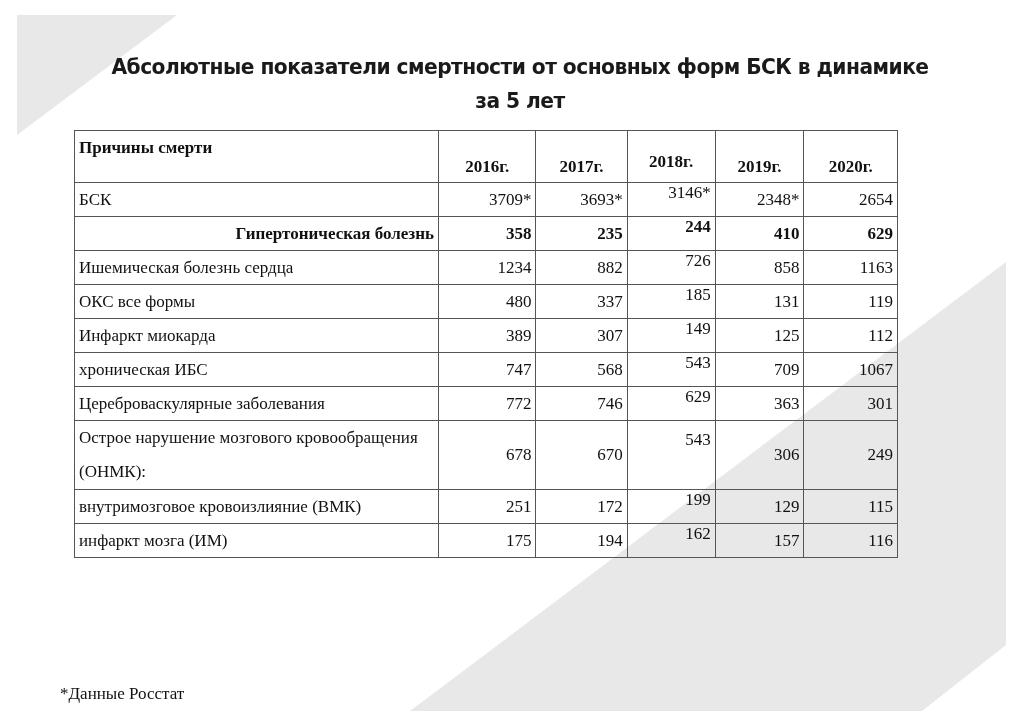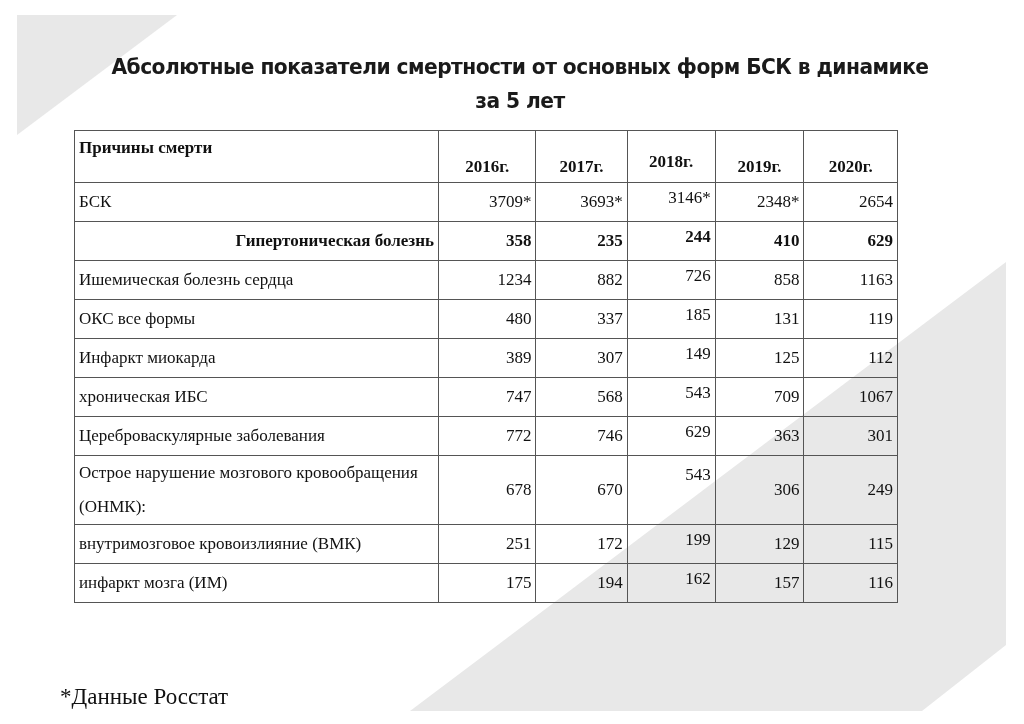--- a/index.html
+++ b/index.html
@@ -57,29 +57,29 @@
       font-weight: bold;
     }
     .col-cause { width: 407px; text-align: left; }
     .col-year { }
     .hdr-row th { height: 67px; }
     .hdr-cause { vertical-align: middle !important; padding-bottom: 18px !important; }
     .hdr-year { vertical-align: bottom !important; padding-bottom: 5px !important; }
     .hdr-year.y2018 { padding-bottom: 10px !important; }
     .bold-row td { font-weight: bold; text-align: right; }
     td.num { text-align: right; }
-    td.num.c2018 { vertical-align: top; padding-top: 5px; }
+    td.num.c2018 { vertical-align: top; }
     .tall td { height: 67px; line-height: 34px; }
     .tall td.num.c2018 { padding-top: 2px; }
     .footnote {
       position: absolute;
       left: 60px;
       top: 684px;
       font-family: "Liberation Serif", serif;
-      font-size: 23px;
+      font-size: 17px;
       z-index: 2;
     }
   </style>
 </head>
 <body>
 
 <svg class="bg-shape" viewBox="0 0 1024 724" xmlns="http://www.w3.org/2000/svg">
   <polygon points="17,15 177,15 17,135" fill="#e8e8e8"></polygon>
   <polygon points="1006,262 1006,645 922,711 410,711" fill="#e8e8e8"></polygon>
 </svg>

